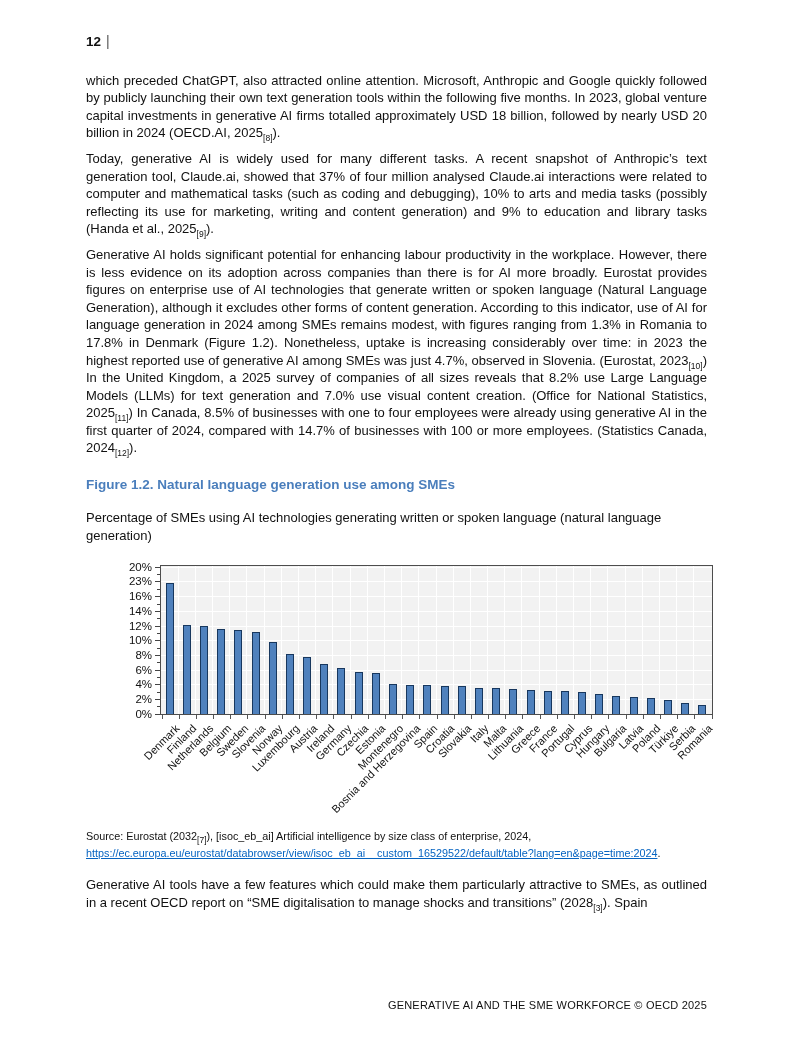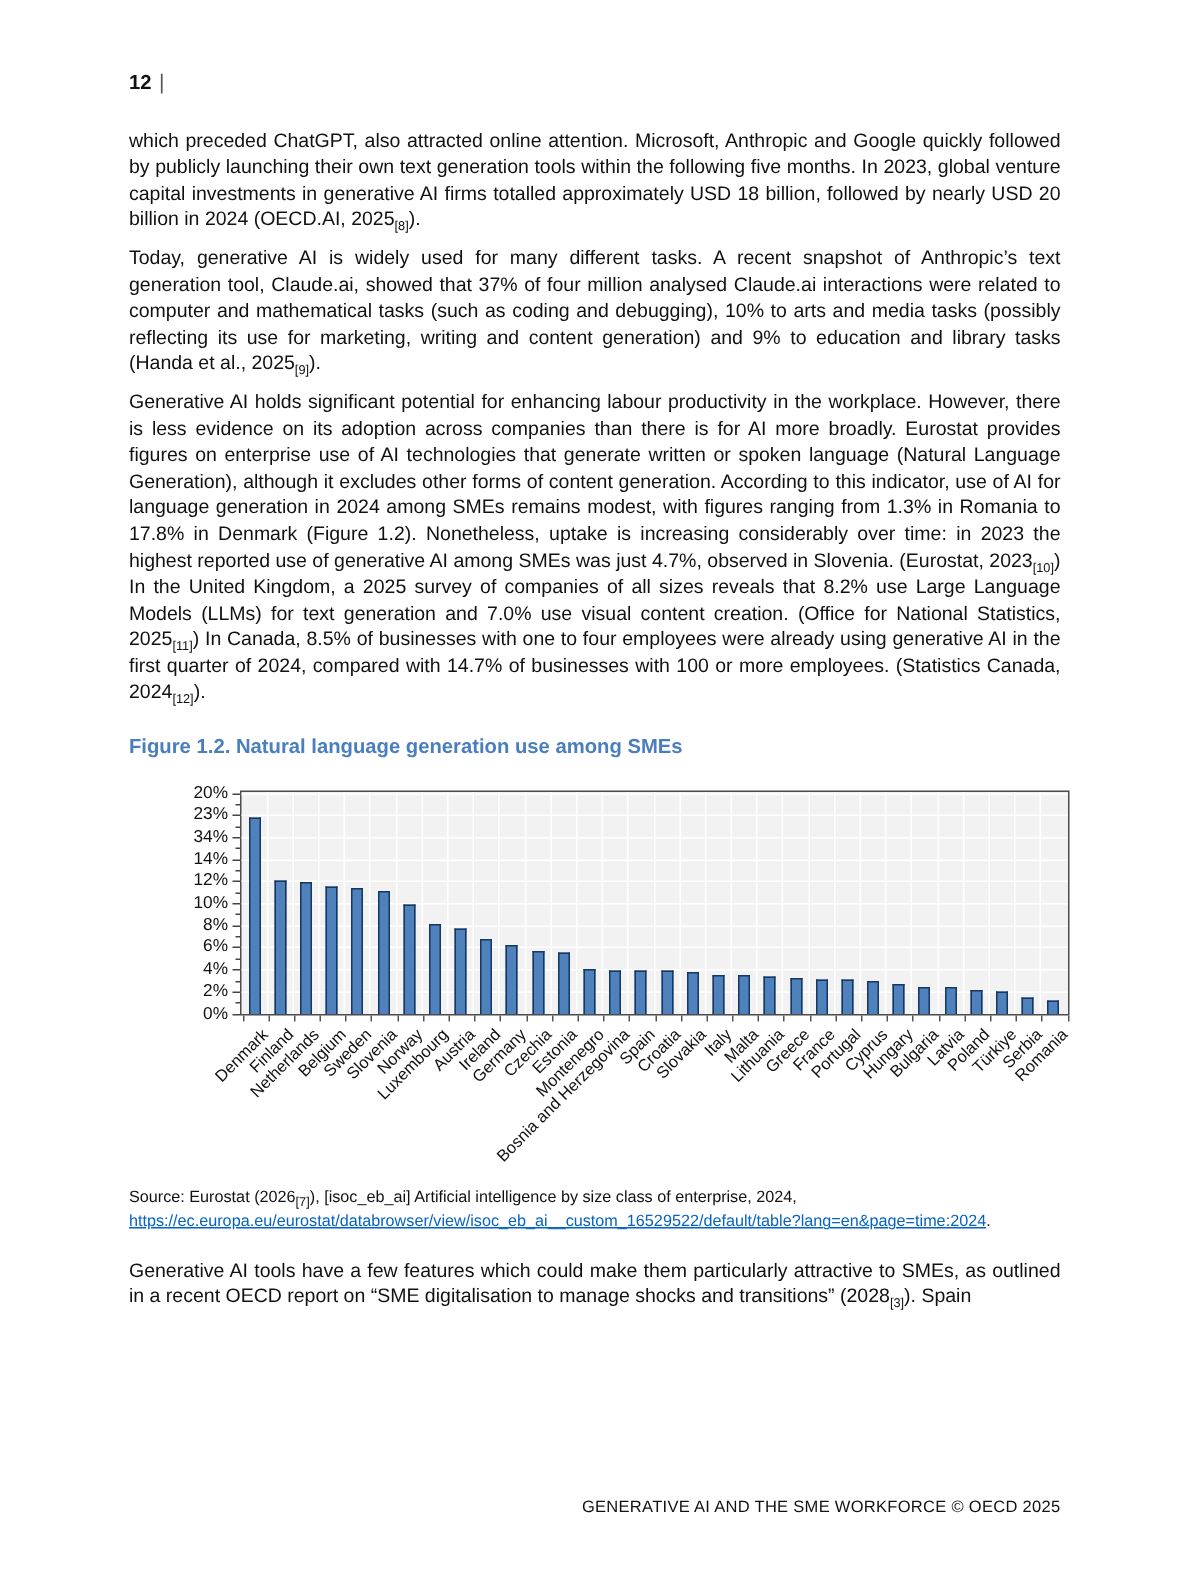--- a/index.html
+++ b/index.html
@@ -2,21 +2,21 @@
 <html><head>
 <meta charset="utf-8">
 <style>
   * { margin:0; padding:0; box-sizing:border-box; }
   html,body { background:#ffffff; }
   .page {
     position:relative; width:793px; height:1057px; background:#fff;
     font-family:"Liberation Sans", sans-serif; font-size:13px; line-height:17.6px;
     color:#111; overflow:hidden; margin:0 auto;
   }
-  .content { padding:46px 86px 0 86px; }
+  .content { padding:33px 86px 0 86px; }
   .pageno { font-size:13.5px; font-weight:bold; margin-bottom:21px; }
   .pageno .sep { font-weight:400; color:#555; margin-left:5px; font-size:14px; }
   p.body { text-align:justify; margin-bottom:8px; }
   sub { font-size:8.5px; line-height:0; }
   .fig-title { color:#4a7ebc; font-weight:bold; font-size:13.5px; margin-top:19px; line-height:17px; }
   .fig-subtitle { margin-top:16px; }
   .chart-wrap { position:relative; height:266px; margin-top:12px; }
   .plot {
     position:absolute; left:74px; top:9px; width:553px; height:150px;
     background:#f2f2f2; border:1.5px solid #4d4d4d;
@@ -45,20 +45,21 @@
 
     <div class="pageno">
       <span>12</span><span class="sep">|</span>
     </div>
 
     <p class="body"><span>which preceded ChatGPT, also attracted online attention. Microsoft, Anthropic and Google quickly followed by publicly launching their own text generation tools within the following five months. In 2023, global venture capital investments in generative AI firms totalled approximately USD 18 billion, followed by nearly USD 20 billion in 2024 (OECD.AI, 2025</span><sub>[8]</sub><span>).</span></p>
     <p class="body"><span>Today, generative AI is widely used for many different tasks. A recent snapshot of Anthropic’s text generation tool, Claude.ai, showed that 37% of four million analysed Claude.ai interactions were related to computer and mathematical tasks (such as coding and debugging), 10% to arts and media tasks (possibly reflecting its use for marketing, writing and content generation) and 9% to education and library tasks (Handa et al., 2025</span><sub>[9]</sub><span>).</span></p>
     <p class="body"><span>Generative AI holds significant potential for enhancing labour productivity in the workplace. However, there is less evidence on its adoption across companies than there is for AI more broadly. Eurostat provides figures on enterprise use of AI technologies that generate written or spoken language (Natural Language Generation), although it excludes other forms of content generation. According to this indicator, use of AI for language generation in 2024 among SMEs remains modest, with figures ranging from 1.3% in Romania to 17.8% in Denmark (Figure 1.2). Nonetheless, uptake is increasing considerably over time: in 2023 the highest reported use of generative AI among SMEs was just 4.7%, observed in Slovenia. (Eurostat, 2023</span><sub>[10]</sub><span>) In the United Kingdom, a 2025 survey of companies of all sizes reveals that 8.2% use Large Language Models (LLMs) for text generation and 7.0% use visual content creation. (Office for National Statistics, 2025</span><sub>[11]</sub><span>) In Canada, 8.5% of businesses with one to four employees were already using generative AI in the first quarter of 2024, compared with 14.7% of businesses with 100 or more employees. (Statistics Canada, 2024</span><sub>[12]</sub><span>).</span></p>
 
     <h2 class="fig-title">Figure 1.2. Natural language generation use among SMEs</h2>
+    <p class="fig-subtitle">Percentage of SMEs using AI technologies generating written or spoken language (natural language generation)</p>
 
     <div class="chart-wrap">
       <div class="plot" style="background: rgb(242, 242, 242); border-color: rgb(77, 77, 77);">
           <div class="grid-h" style="background: rgb(255, 255, 255); bottom: 14.2px;"></div>
           <div class="grid-h" style="background: rgb(255, 255, 255); bottom: 28.9px;"></div>
           <div class="grid-h" style="background: rgb(255, 255, 255); bottom: 43.6px;"></div>
           <div class="grid-h" style="background: rgb(255, 255, 255); bottom: 58.3px;"></div>
           <div class="grid-h" style="background: rgb(255, 255, 255); bottom: 73px;"></div>
           <div class="grid-h" style="background: rgb(255, 255, 255); bottom: 87.7px;"></div>
           <div class="grid-h" style="background: rgb(255, 255, 255); bottom: 102.4px;"></div>
@@ -138,21 +139,21 @@
         <div class="ylab" style="left: 22px; top: 106.4px;">6%</div>
         <div class="ytick" style="left: 69px; width: 5px; top: 113.4px;"></div>
         <div class="ylab" style="left: 22px; top: 91.7px;">8%</div>
         <div class="ytick" style="left: 69px; width: 5px; top: 98.7px;"></div>
         <div class="ylab" style="left: 22px; top: 77px;">10%</div>
         <div class="ytick" style="left: 69px; width: 5px; top: 84px;"></div>
         <div class="ylab" style="left: 22px; top: 62.3px;">12%</div>
         <div class="ytick" style="left: 69px; width: 5px; top: 69.3px;"></div>
         <div class="ylab" style="left: 22px; top: 47.6px;">14%</div>
         <div class="ytick" style="left: 69px; width: 5px; top: 54.6px;"></div>
-        <div class="ylab" style="left: 22px; top: 32.9px;">34%</div>
+        <div class="ylab" style="left: 22px; top: 32.9px;">16%</div>
         <div class="ytick" style="left: 69px; width: 5px; top: 39.9px;"></div>
         <div class="ylab" style="left: 22px; top: 18.2px;">23%</div>
         <div class="ytick" style="left: 69px; width: 5px; top: 25.2px;"></div>
         <div class="ylab" style="left: 22px; top: 3.5px;">20%</div>
         <div class="ytick" style="left: 69px; width: 5px; top: 10.5px;"></div>
         <div class="ytick" style="left: 71px; width: 3px; top: 150.15px;"></div>
         <div class="ytick" style="left: 71px; width: 3px; top: 135.45px;"></div>
         <div class="ytick" style="left: 71px; width: 3px; top: 120.75px;"></div>
         <div class="ytick" style="left: 71px; width: 3px; top: 106.05px;"></div>
         <div class="ytick" style="left: 71px; width: 3px; top: 91.35px;"></div>
@@ -222,21 +223,21 @@
         <div class="xlab" style="left: 296.781px; top: 166px;">Hungary</div>
         <div class="xlab" style="left: 313.969px; top: 166px;">Bulgaria</div>
         <div class="xlab" style="left: 331.156px; top: 166px;">Latvia</div>
         <div class="xlab" style="left: 348.344px; top: 166px;">Poland</div>
         <div class="xlab" style="left: 365.531px; top: 166px;">Türkiye</div>
         <div class="xlab" style="left: 382.719px; top: 166px;">Serbia</div>
         <div class="xlab" style="left: 399.906px; top: 166px;">Romania</div>
       </div>
 
     <div class="notes">
-      <div><span>Source: Eurostat (2026</span><sub>[7]</sub><span>), [isoc_eb_ai] Artificial intelligence by size class of enterprise, 2024,</span></div>
+      <div><span>Source: Eurostat (2032</span><sub>[7]</sub><span>), [isoc_eb_ai] Artificial intelligence by size class of enterprise, 2024,</span></div>
       <div><a class="link">https://ec.europa.eu/eurostat/databrowser/view/isoc_eb_ai__custom_16529522/default/table?lang=en&amp;page=time:2024</a><span>.</span></div>
     </div>
 
     <p class="section-p"><span>Generative AI tools have a few features which could make them particularly attractive to SMEs, as outlined in a recent OECD report on “SME digitalisation to manage shocks and transitions” (2028</span><sub>[3]</sub><span>). Spain</span></p>
 
   </div>
   <div class="footer">GENERATIVE AI AND THE SME WORKFORCE © OECD 2025</div>
 </div>
 
 </body></html>

